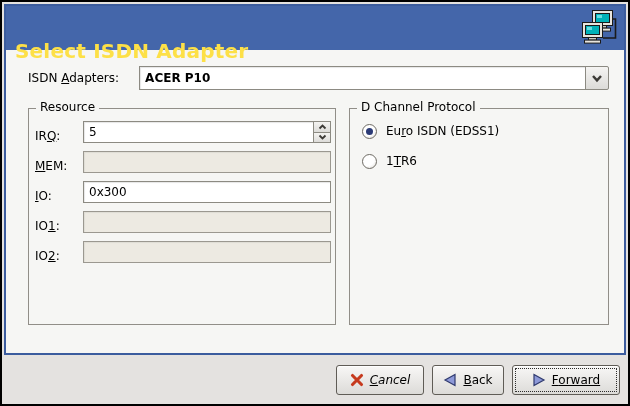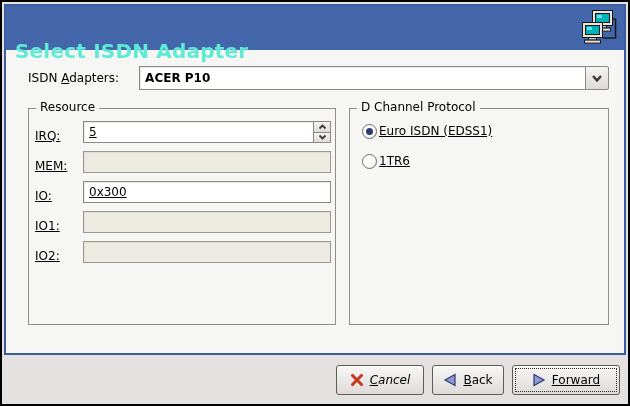--- a/index.html
+++ b/index.html
@@ -14,21 +14,21 @@
   
   .frame {
     position:absolute; left:2px; top:2px; width:622px; height:351px;
     border:2px solid #3b5c9e; background:#f6f6f4;
   }
   .titlebar {
     height:44px; background:#4466aa; display:flex; align-items:center;
     padding:0 6px 0 9px;
   }
   .title {
-    flex:1; color:#5eead4; font-size:20px; font-weight:bold; letter-spacing:0.2px;margin-top:45px;
+    flex:1; color:#fde047; font-size:20px; font-weight:bold; letter-spacing:0.2px;margin-top:45px;
   }
   .titlebar-icon { width:38px; height:40px; margin-top:2px; }
 
   .content { padding:0 15px 0 22px; }
 
   .adapter-row { display:flex; align-items:center; margin-top:16px; height:24px; }
   .adapter-row .a-label { margin-right:20px; white-space:nowrap; }
   .combo { flex:1; display:flex; height:24px; }
   .combo-entry {
     flex:1; background:#fff; border:1px solid #8c8a82;
@@ -36,21 +36,21 @@
     padding:0 5px; line-height:22px; white-space:nowrap; overflow:hidden;font-weight:bold;
   }
   .combo-btn {
     width:24px; margin-left:-1px; border:1px solid #8c8a82; border-radius:0 2px 2px 0;
     background:linear-gradient(#f5f4f2,#dcdbd8);
     display:flex; align-items:center; justify-content:center;
   }
 
   .group-row { display:flex; margin-top:18px; gap:13px; }
   .groupbox {
-    position:relative; border:1px solid #918e88; height:217px; background:transparent;text-decoration:underline;
+    position:relative; border:1px solid #918e88; height:217px; background:transparent;
   }
   .gb-resource { width:308px; padding:12px 4px 0 6px; }
   .gb-dchannel { flex:1; padding:12px 8px 0 8px; }
   .group-label {
     position:absolute; top:-9px; left:7px; background:#f6f6f4; padding:0 4px;
     white-space:nowrap;
   }
 
   .f-row { display:flex; align-items:center; margin-bottom:8px; height:22px; }
   .f-label { width:48px; flex:none; white-space:nowrap;margin-top:8px; }
@@ -65,21 +65,21 @@
   }
   .spin-wrap { flex:1; display:flex; min-width:0; }
   .spin-wrap .entry { flex:1; }
   .spinners { width:18px; flex:none; display:flex; flex-direction:column; margin-left:-1px; }
   .spin-btn {
     flex:1; display:flex; align-items:center; justify-content:center;
     border:1px solid #8c8a82; background:linear-gradient(#f4f3f1,#dddcd9);
   }
   .spin-btn.down { margin-top:-1px; }
 
-  .radio-row { display:flex; align-items:center; gap:2px; margin-bottom:10px; padding-left:4px; height:20px; }
+  .radio-row { display:flex; align-items:center; gap:9px; margin-bottom:10px; padding-left:4px; height:20px; }
   .radio {
     width:15px; height:15px; border-radius:50%; border:1px solid #6e6b64;
     background:radial-gradient(circle at 35% 30%, #ffffff 55%, #dad7d1);
     display:flex; align-items:center; justify-content:center; flex:none;
   }
   .radio .dot { width:7px; height:7px; border-radius:50%; background:#2c3b76; display:none; }
   .radio.checked .dot { display:block; }
 
   .button-bar {
     position:absolute; left:0; right:0; bottom:0; height:49px;

